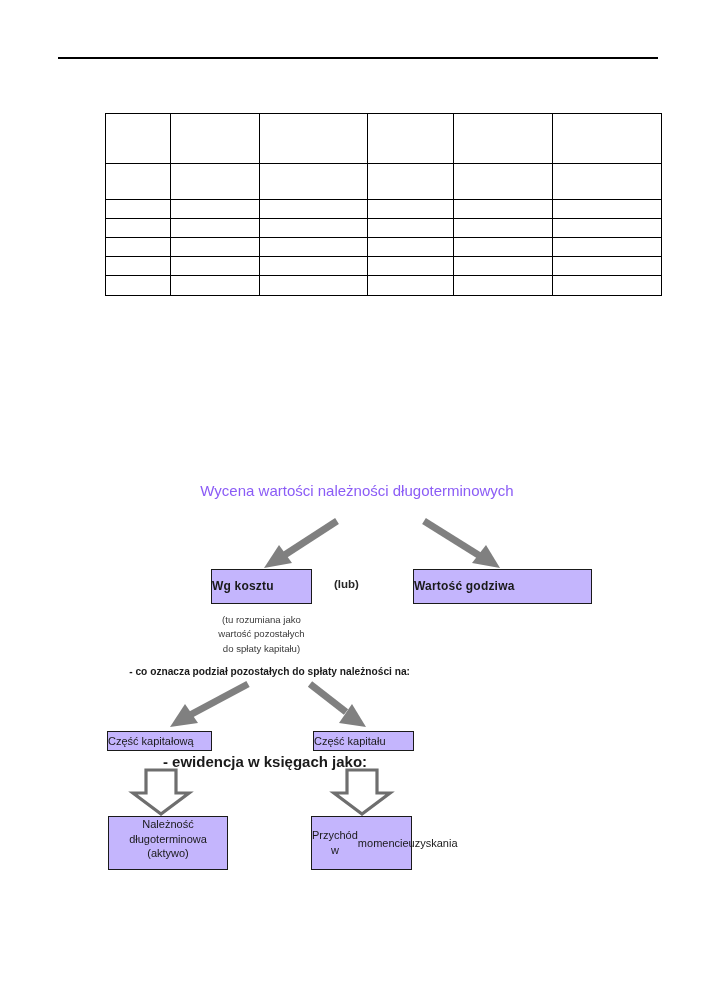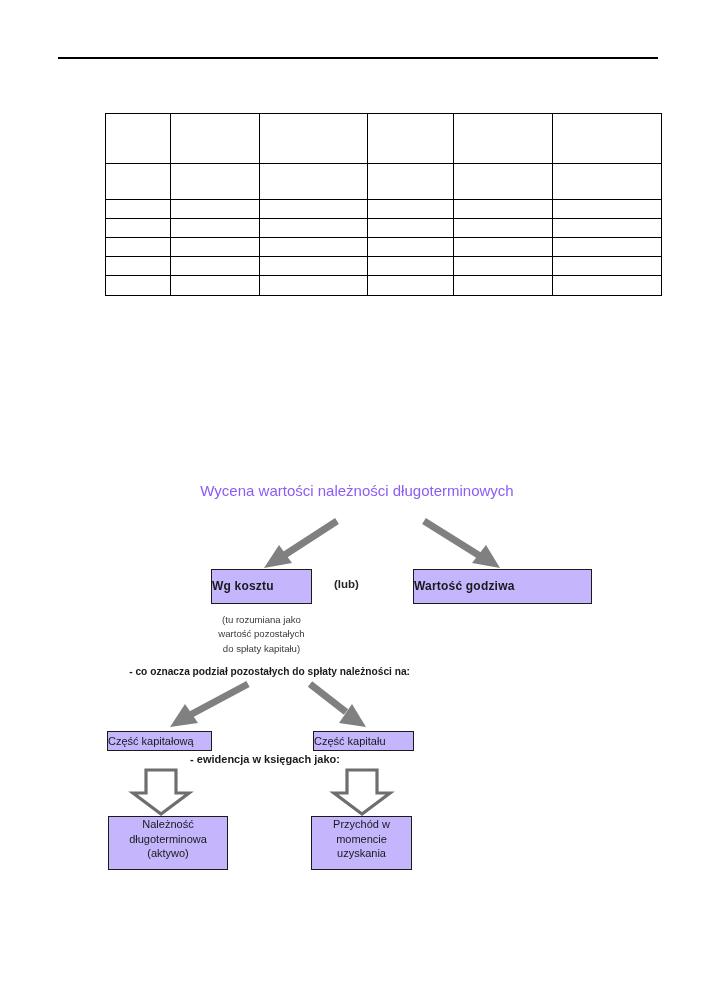--- a/index.html
+++ b/index.html
@@ -134,37 +134,37 @@
   .box-interest {
     left: 313px; top: 731px; width: 101px; height: 20px;
     border: 1.3px solid #1a1a1a;
     font-size: 11px;
   }
 
   .evidence-note {
     position: absolute;
     left: 130px; top: 753px; width: 270px;
     text-align: center;
-    font-size: 11px;
+    font-size: 15px;
     font-weight: bold;
     color: #1a1a1a;
   }
 
   
   .box-receivable {
     left: 108px; top: 816px; width: 120px; height: 54px;
     border: 1.3px solid #1a1a1a;
     font-size: 11px;
     flex-direction: column;
   }
   .box-revenue {
     left: 311px; top: 816px; width: 101px; height: 54px;
     border: 1.3px solid #1a1a1a;
     font-size: 11px;
-    flex-direction: column;
+    flex-direction: row;
   }
   .node .line { display: block; }
 </style>
 </head>
 <body>
 
 <div class="header-rule"></div>
 
 <table class="grid-table">
   <tbody>

